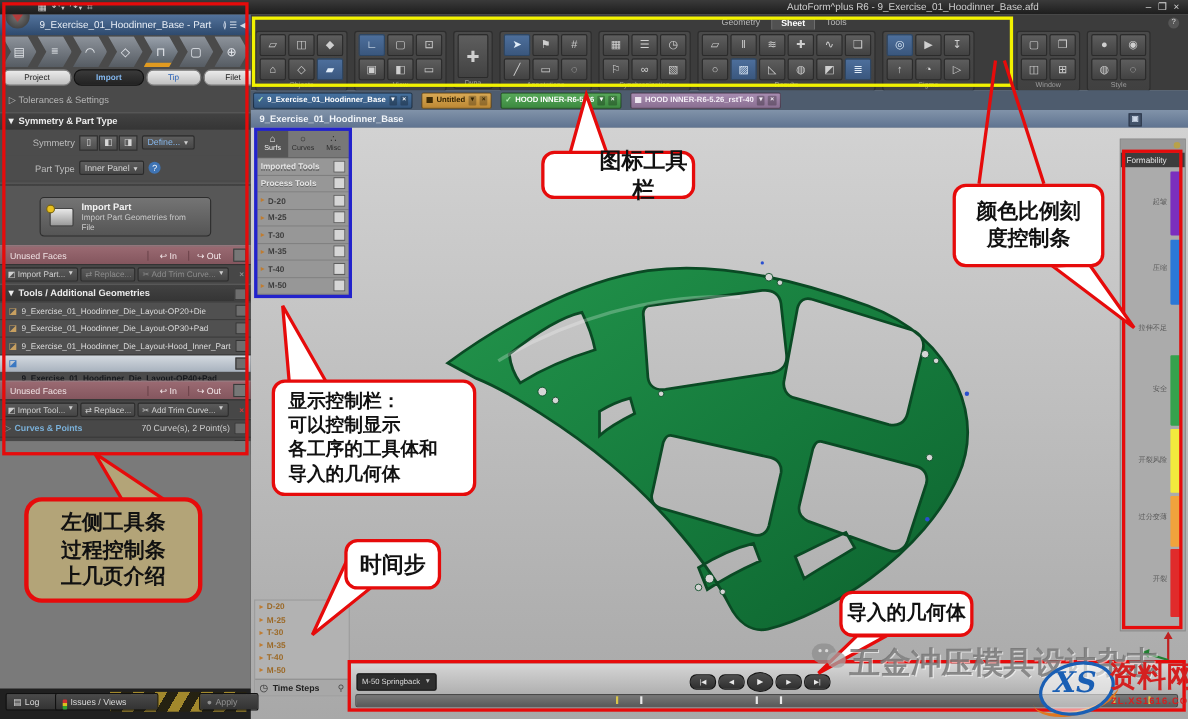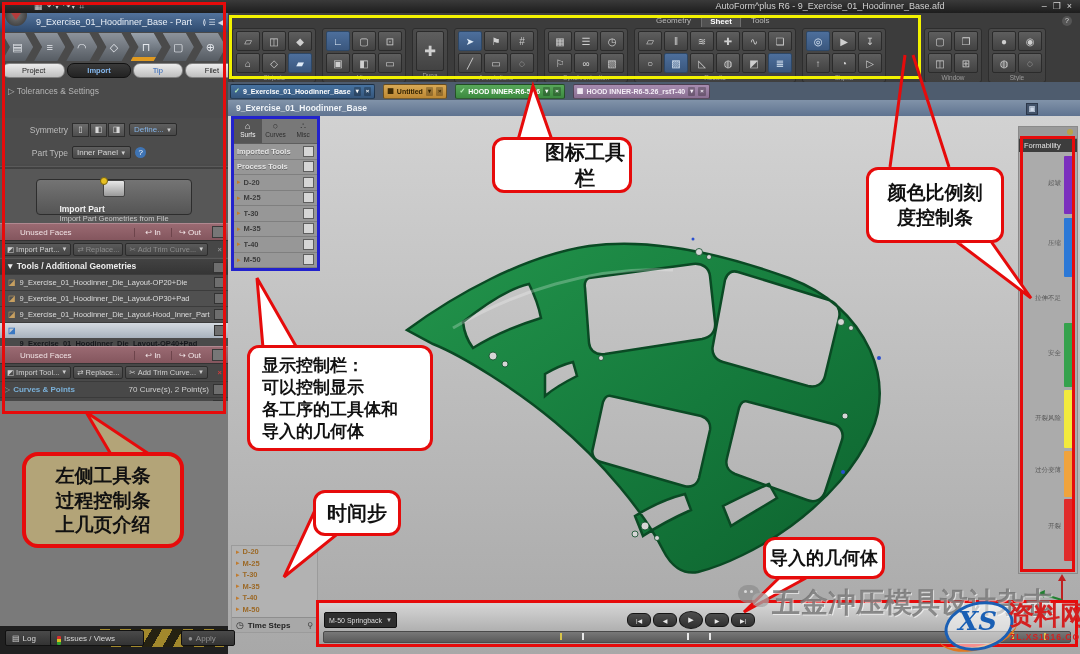--- a/index.html
+++ b/index.html
@@ -38,27 +38,27 @@
   .flabel{width:58px;text-align:right;color:#bcbcbc;}
   .tgl{width:15px;height:12px;background:linear-gradient(#6a6a6a,#4e4e4e);border:1px solid #2e2e2e;color:#d8d8d8;
        font-size:8px;text-align:center;line-height:12px;}
   .ddl{background:linear-gradient(#5e5e5e,#474747);border:1px solid #2b2b2b;border-radius:2px;color:#d6d6d6;
        font-size:8px;padding:1px 4px;white-space:nowrap;}
   .ddl.link{color:#84b4e8;}
   .caret{font-size:6px;color:#cfcfcf;}
   .qmark{width:11px;height:11px;border-radius:50%;background:#3f74b4;color:#fff;font-size:8px;text-align:center;line-height:11px;}
   .pg-body{left:0;top:156px;width:228px;height:54px;background:#575757;}
   .import-big{position:absolute;left:36px;top:10px;width:156px;height:36px;border:1px solid #2d2d2d;border-radius:4px;
-       background:linear-gradient(#747474,#555);display:flex;align-items:center;gap:7px;padding:0 8px;box-sizing:border-box;flex-direction:column;}
+       background:linear-gradient(#747474,#555);display:flex;align-items:center;gap:7px;padding:0 8px;box-sizing:border-box;}
   .ip-icon{width:20px;height:15px;background:linear-gradient(#e8e8e8,#9a9a9a);border:1px solid #444;border-radius:2px;position:relative;flex:none;}
   .ip-icon::after{content:"";position:absolute;left:-4px;top:-4px;width:6px;height:6px;border-radius:50%;background:#e8c020;border:1px solid #7a6510;}
   .ip-t1{color:#f2f2f2;font-size:8.5px;font-weight:bold;}
   .ip-t2{color:#c9c9c9;font-size:7.5px;}
   .ufbar{display:flex;align-items:center;background:linear-gradient(#9a6a72,#84565e);border-top:1px solid #b08890;color:#f0e2e4;font-size:8px;}
-  .ufbar .ufl{flex:1;padding-left:20px;}
+  .ufbar .ufl{flex:1;padding-left:9px;}
   .ufbtn{width:36px;text-align:center;border-left:1px solid #6d444b;color:#f4e8ea;font-size:8px;}
   .ufbox{width:10px;height:10px;background:#777;border:1px solid #3a3a3a;margin:0 4px;}
   .minirow{display:flex;align-items:center;gap:2px;background:#474747;border-top:1px solid #333;padding:0 3px;font-size:7.5px;color:#d0d0d0;}
   .mbtn{display:flex;align-items:center;gap:2px;padding:1px 3px;background:linear-gradient(#5a5a5a,#454545);border:1px solid #2c2c2c;border-radius:2px;white-space:nowrap;}
   .mbtn.off{color:#8c8c8c;}
   .mx{margin-left:auto;font-weight:bold;color:#8c8c8c;padding-right:3px;}
   .mx.red{color:#d23b3b;}
   .toolrow{display:flex;align-items:center;gap:4px;padding-left:8px;font-size:7.5px;color:#dcdcdc;background:#505050;border-top:1px solid #3c3c3c;}
   .toolrow .ticon{color:#c8a060;font-size:8px;}
   .toolrow.sel{background:linear-gradient(#d4dae0,#a8b2be);color:#16181c;font-weight:bold;}
@@ -548,20 +548,21 @@
       <span class="pill sel">Import</span>
       <span class="pill blue">Tip</span>
       <span class="pill">Filet</span>
       <span class="pill">Modify</span>
       <span class="pill blue">Material</span>
       <span class="pill">Formchk</span>
     </div>
 
     <div class="abs lp-row dim" style="top:71px;height:15px;line-height:15px;padding-left:8px;">▷ <span>Tolerances &amp; Settings</span></div>
 
+    <div class="abs lp-row sect" style="top:89px;">▼ <span>Symmetry &amp; Part Type</span></div>
     <div class="abs lp-row frow" style="top:105px;height:23px;">
       <span class="flabel">Symmetry</span>
       <span id="symBtns" style="display:flex;gap:1px;">
           <span class="tgl">▯</span>
           <span class="tgl">◧</span>
           <span class="tgl">◨</span>
         </span>
       <span class="ddl link"><span>Define...</span> <span class="caret">▼</span></span>
     </div>
     <div class="abs lp-row frow" style="top:128px;height:23px;">
@@ -673,21 +674,21 @@
   <svg class="abs overlay" viewBox="0 0 1080 654">
     <path d="M905 55 L890 167 M913 55 L949 167" stroke="#e60b0b" stroke-width="3" fill="none"></path>
     <polygon points="533,86 518,140 552,140" fill="#ffffff" stroke="#e60b0b" stroke-width="3"></polygon>
     <polygon points="257,278 263,348 297,348" fill="#ffffff" stroke="#e60b0b" stroke-width="3"></polygon>
     <polygon points="284,577 316,508 340,532" fill="#ffffff" stroke="#e60b0b" stroke-width="3"></polygon>
     <polygon points="744,612 779,578 806,578" fill="#ffffff" stroke="#e60b0b" stroke-width="3"></polygon>
     <polygon points="1031,298 957,242 990,240" fill="#ffffff" stroke="#e60b0b" stroke-width="3"></polygon>
     <polygon points="86,412 112,456 152,456" fill="#b3a478" stroke="#e60b0b" stroke-width="3"></polygon>
   </svg>
 
-  <div class="abs callout" style="left:492px;top:137px;width:140px;height:56px;font-size:20px;padding-left:46px;">
+  <div class="abs callout" style="left:492px;top:137px;width:140px;height:44px;font-size:20px;padding-left:46px;">
       <span>图标工具栏</span>
     </div>
   <div class="abs callout" style="left:247px;top:345px;width:186px;height:106px;font-size:17px;align-items:flex-start;padding-left:12px;">
     <span>显示控制栏：</span>
     <span>可以控制显示</span>
     <span>各工序的工具体和</span>
     <span>导入的几何体</span>
   </div>
   <div class="abs callout" style="left:313px;top:490px;width:88px;height:46px;font-size:20px;">
       <span>时间步</span>

